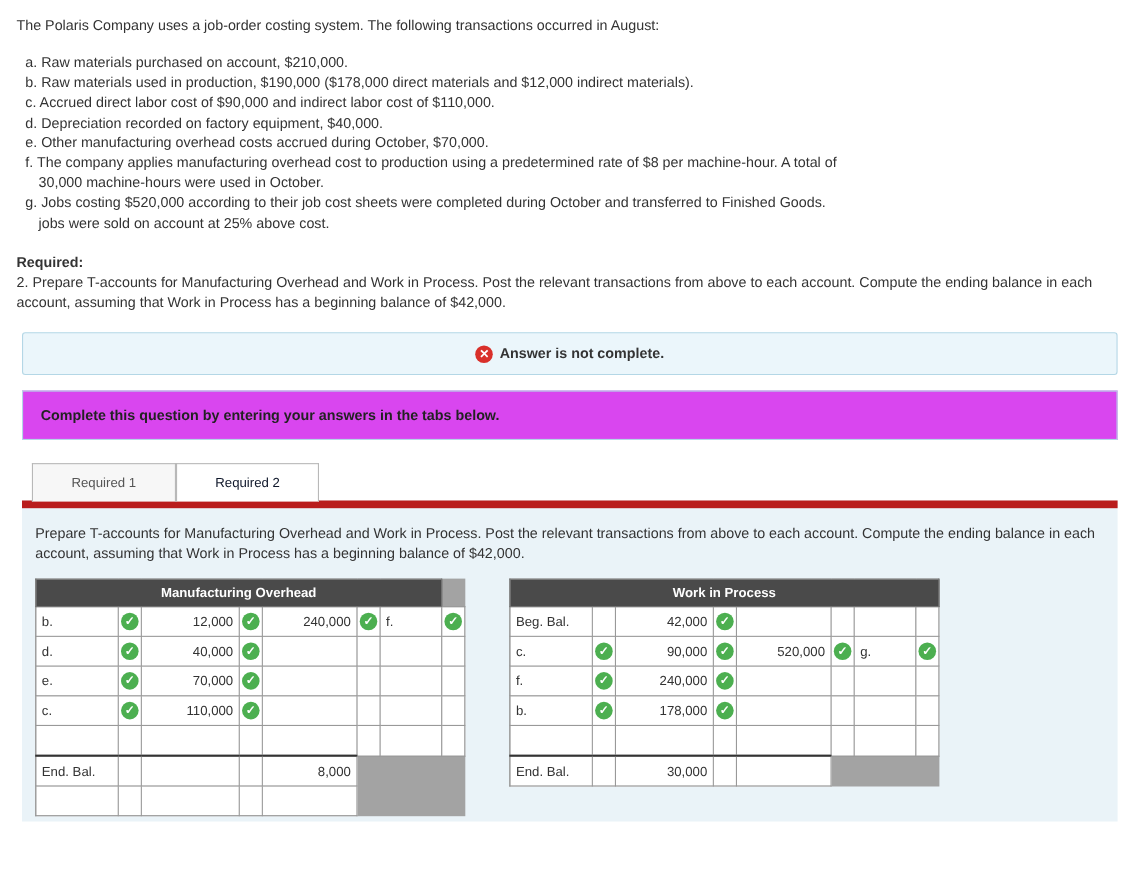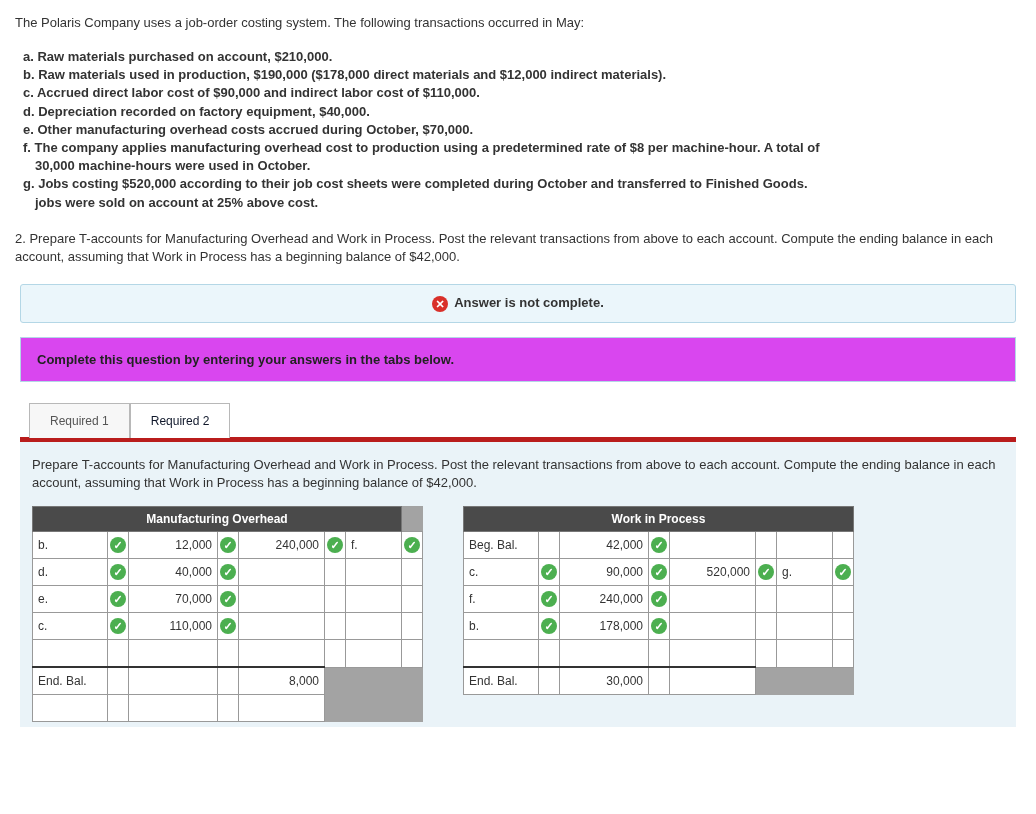--- a/index.html
+++ b/index.html
@@ -5,21 +5,21 @@
   body {
     font-family: Arial, Helvetica, sans-serif;
     font-size: 13px;
     color: #333;
     margin: 0;
     padding: 15px 15px 0 15px;
     background: #fff;
   }
   .intro { margin-bottom: 18px; }
   .trans-list { margin-bottom: 18px; line-height: 1.4; }
-  .trans-list div { padding-left: 4px; text-indent: -4px; margin-left: 8px; font-weight: bold;}
+  .trans-list div { padding-left: 4px; text-indent: -4px; margin-left: 8px;}
   .trans-list div.indent { margin-left: 20px; }
   .required { margin-bottom: 18px; line-height: 1.4; }
   .required .hdr { font-weight: bold; }
 
   .alert-incomplete {
     background: #ebf6fb;
     border: 1px solid #b4d7e6;
     border-radius: 3px;
     text-align: center;
     padding: 10px;
@@ -39,31 +39,31 @@
     font-weight: bold;
     margin: 0 5px 20px 5px;
     color:#222;
   }
 
   .tab-row { margin-left: 14px; }
   .tab {
     display: inline-block;
     border: 1px solid #b8b8b8;
     border-bottom: none;
-    padding: 10px 20px;
+    padding: 10px 35px;
     font-size: 12px;
     background: #fff;
     position: relative;
     top:1px;
   }
   .tab.inactive { background:#f7f7f7; color:#555; }
   .tab.active { background:#fff; color:#0f172a; z-index:2;}
 
   .tab-body {
-    border-top: 5px solid #b91c1c;
+    border-top: 7px solid #b91c1c;
     background: #eaf3f8;
     margin: 0 5px;
     padding: 14px 12px 5px 12px;
   }
   .tab-prompt {
     background: #eaf3f8;
     font-size: 13px;
     line-height:1.4;
     margin-bottom: 14px;
   }
@@ -89,35 +89,36 @@
   .checkmark {
     display:inline-block;width:16px;height:16px;border-radius:50%;
     background:#4caf50;color:#fff;line-height:16px;font-size:11px;
     text-align:center;font-weight:bold;
   }
   .t-account tr.endbal td { border-top-width:1px;}
 </style>
 </head>
 <body>
 
-<div class="intro">The Polaris Company uses a job-order costing system. The following transactions occurred in May:</div>
+<div class="intro">The Polaris Company uses a job-order costing system. The following transactions occurred in August:</div>
 
 <div class="trans-list">
   <div>a. Raw materials purchased on account, $210,000.</div>
   <div>b. Raw materials used in production, $190,000 ($178,000 direct materials and $12,000 indirect materials).</div>
   <div>c. Accrued direct labor cost of $90,000 and indirect labor cost of $110,000.</div>
   <div>d. Depreciation recorded on factory equipment, $40,000.</div>
   <div>e. Other manufacturing overhead costs accrued during October, $70,000.</div>
   <div>f. The company applies manufacturing overhead cost to production using a predetermined rate of $8 per machine-hour. A total of</div>
   <div class="indent">30,000 machine-hours were used in October.</div>
   <div>g. Jobs costing $520,000 according to their job cost sheets were completed during October and transferred to Finished Goods.</div>
   <div class="indent">jobs were sold on account at 25% above cost.</div>
 </div>
 
 <div class="required">
+  <div class="hdr">Required:</div>
   <div>2. Prepare T-accounts for Manufacturing Overhead and Work in Process. Post the relevant transactions from above to each account. Compute the ending balance in each account, assuming that Work in Process has a beginning balance of $42,000.</div>
 </div>
 
 <div class="alert-incomplete">
   <span class="xicon">✕</span><span>Answer is not complete.</span>
 </div>
 
 <div class="tabs-instr">Complete this question by entering your answers in the tabs below.</div>
 
 <div class="tab-row">

